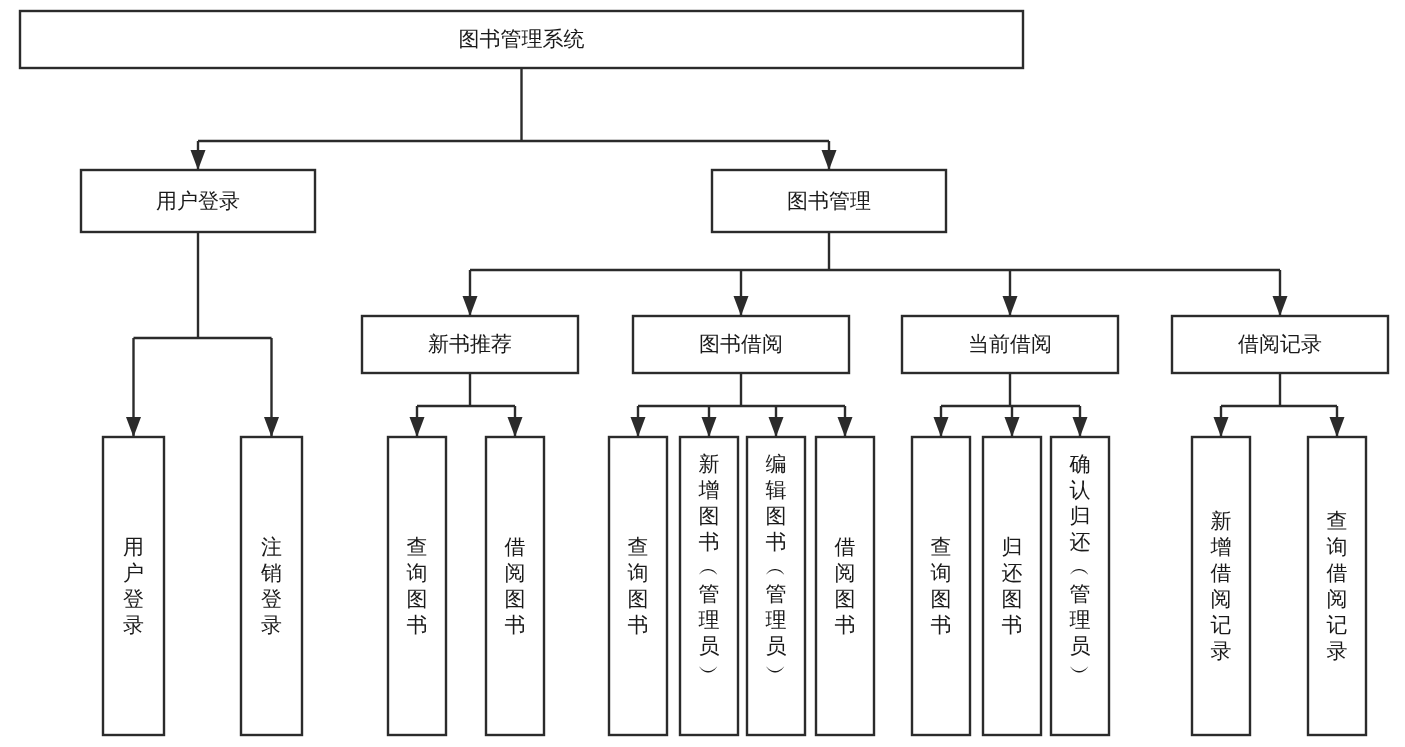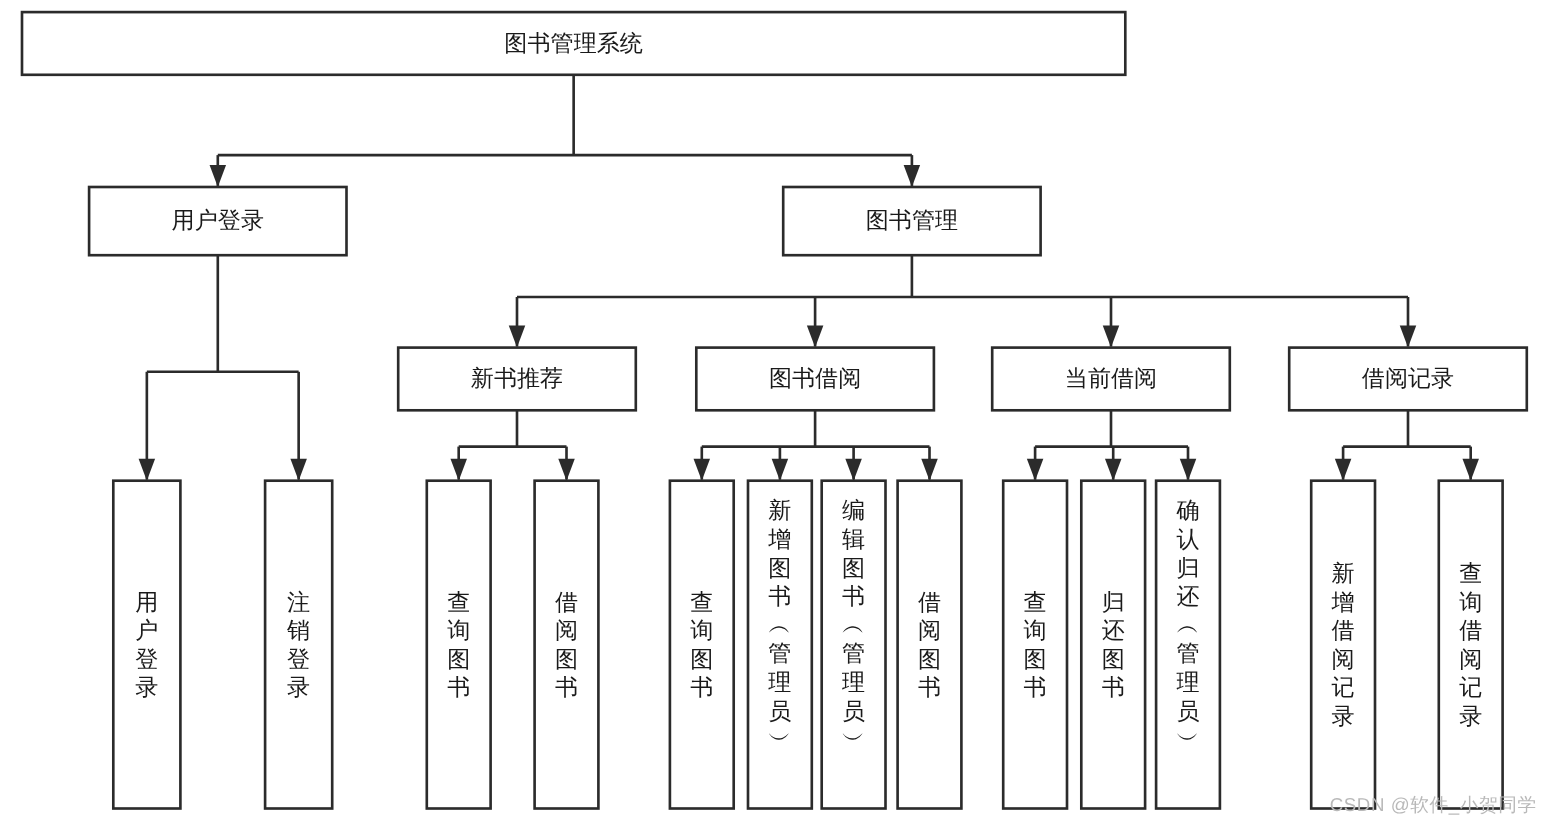--- a/index.html
+++ b/index.html
@@ -200,15 +200,14 @@
           <text x="1221" y="528.28" text-anchor="middle" font-size="21" fill="#1a1a1a" font-family="&quot;Liberation Sans&quot;, &quot;DejaVu Sans&quot;, sans-serif"><tspan x="1221" dy="0">新</tspan><tspan x="1221" dy="26">增</tspan><tspan x="1221" dy="26">借</tspan><tspan x="1221" dy="26">阅</tspan><tspan x="1221" dy="26">记</tspan><tspan x="1221" dy="26">录</tspan></text>
         </g>
         <g>
           <rect x="1308" y="437" width="58" height="298" class="node-box"></rect>
           <text x="1337" y="528.28" text-anchor="middle" font-size="21" fill="#1a1a1a" font-family="&quot;Liberation Sans&quot;, &quot;DejaVu Sans&quot;, sans-serif"><tspan x="1337" dy="0">查</tspan><tspan x="1337" dy="26">询</tspan><tspan x="1337" dy="26">借</tspan><tspan x="1337" dy="26">阅</tspan><tspan x="1337" dy="26">记</tspan><tspan x="1337" dy="26">录</tspan></text>
         </g>
       </g>
 
   </svg>
 
-  <div class="watermark-text">CSDN @软件_小贺同学</div>
 
 </div>
 
 </body></html>

